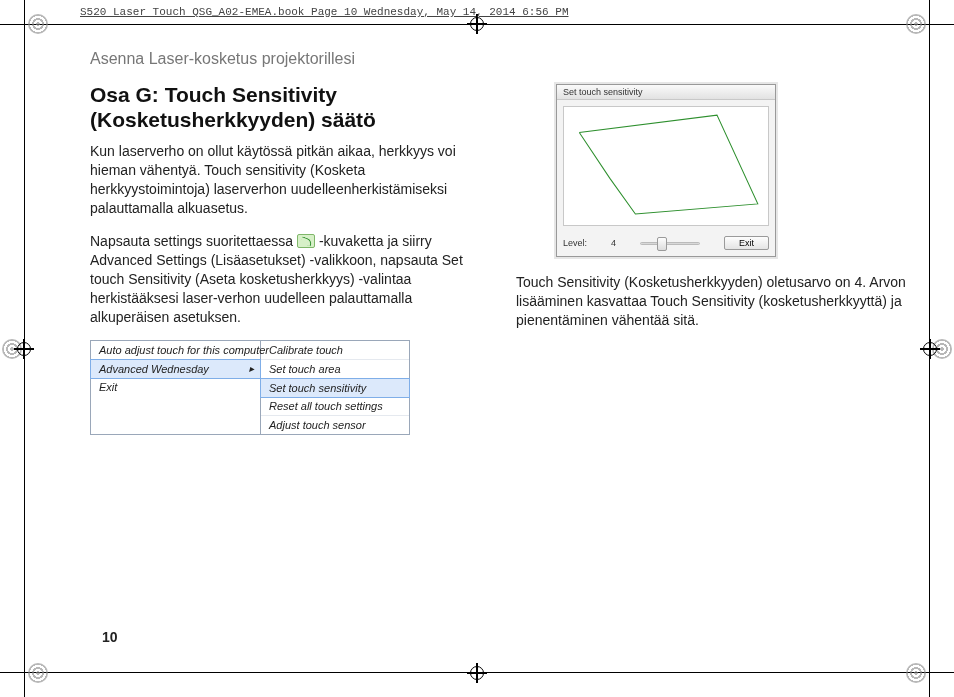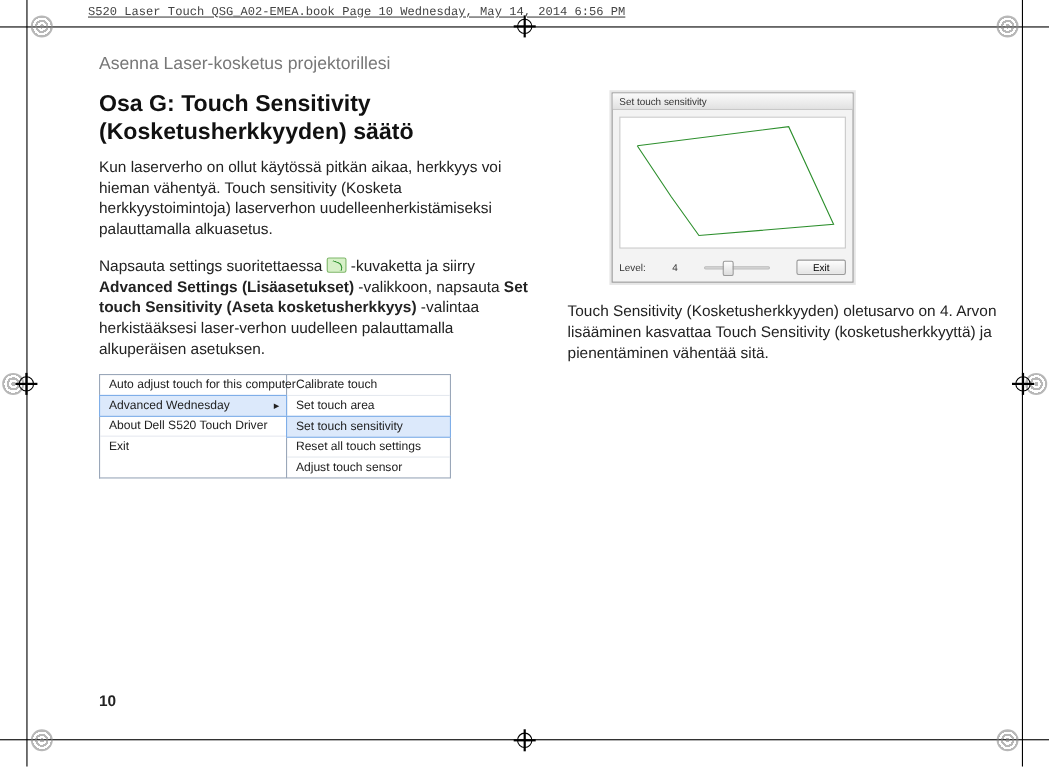--- a/index.html
+++ b/index.html
@@ -82,21 +82,21 @@
     margin-bottom: 10px;
     color: #111;
   }
 
   p.body {
     font-size: 14px;
     line-height: 1.35;
     margin-bottom: 14px;
     color: #222;
   }
-  p.body b { font-weight: 700; }
+  p.body b { font-weight: 400; }
 
   .tray-icon {
     display: inline-block;
     width: 18px; height: 14px;
     background: #d7f0c8;
     border: 1px solid #7fb76a;
     border-radius: 2px;
     vertical-align: -2px;
     position: relative;
   }
@@ -109,20 +109,21 @@
     border-radius: 0 6px 0 0;
     transform: rotate(20deg);
   }
 
   
   .menu-shot {
     width: 320px;
     display: flex;
     font-size: 11px;
     margin-top: 6px;
+    font-style: italic;
   }
   .menu-col {
     background: #fff;
     border: 1px solid #9aa7b9;
   }
   .menu-col.left { width: 170px; border-right: none; }
   .menu-col.right { width: 150px; }
   .menu-item {
     padding: 3px 8px;
     border-bottom: 1px solid #e5e9ef;
@@ -189,21 +190,21 @@
   .sens-exit {
     font-size: 9px;
     padding: 1px 14px;
     background: linear-gradient(#fdfdfd,#e4e4e4);
     border: 1px solid #9a9a9a;
     border-radius: 2px;
   }
 
   .page-num {
     position: absolute;
-    left: 0;
+    left: 12px;
     bottom: 2px;
     font-weight: 700;
     font-size: 14px;
   }
 </style>
 </head>
 <body>
 
 <div class="crop-bar-h crop-top"></div>
 <div class="crop-bar-h crop-bot"></div>
@@ -255,21 +256,20 @@
         <span> -valintaa herkistääksesi laser-verhon uudelleen palauttamalla alkuperäisen asetuksen.</span>
       </p>
 
       <div class="menu-shot">
         <div class="menu-col left">
           <div class="menu-item">Auto adjust touch for this computer</div>
           <div class="menu-item sel">
             <span>Advanced Wednesday</span>
             <span class="arrow">▸</span>
           </div>
-          <div class="menu-item">About Dell S520 Touch Driver</div>
           <div class="menu-item">Exit</div>
         </div>
         <div class="menu-col right">
           <div class="menu-item">Calibrate touch</div>
           <div class="menu-item">Set touch area</div>
           <div class="menu-item sel">Set touch sensitivity</div>
           <div class="menu-item">Reset all touch settings</div>
           <div class="menu-item">Adjust touch sensor</div>
         </div>
       </div>

